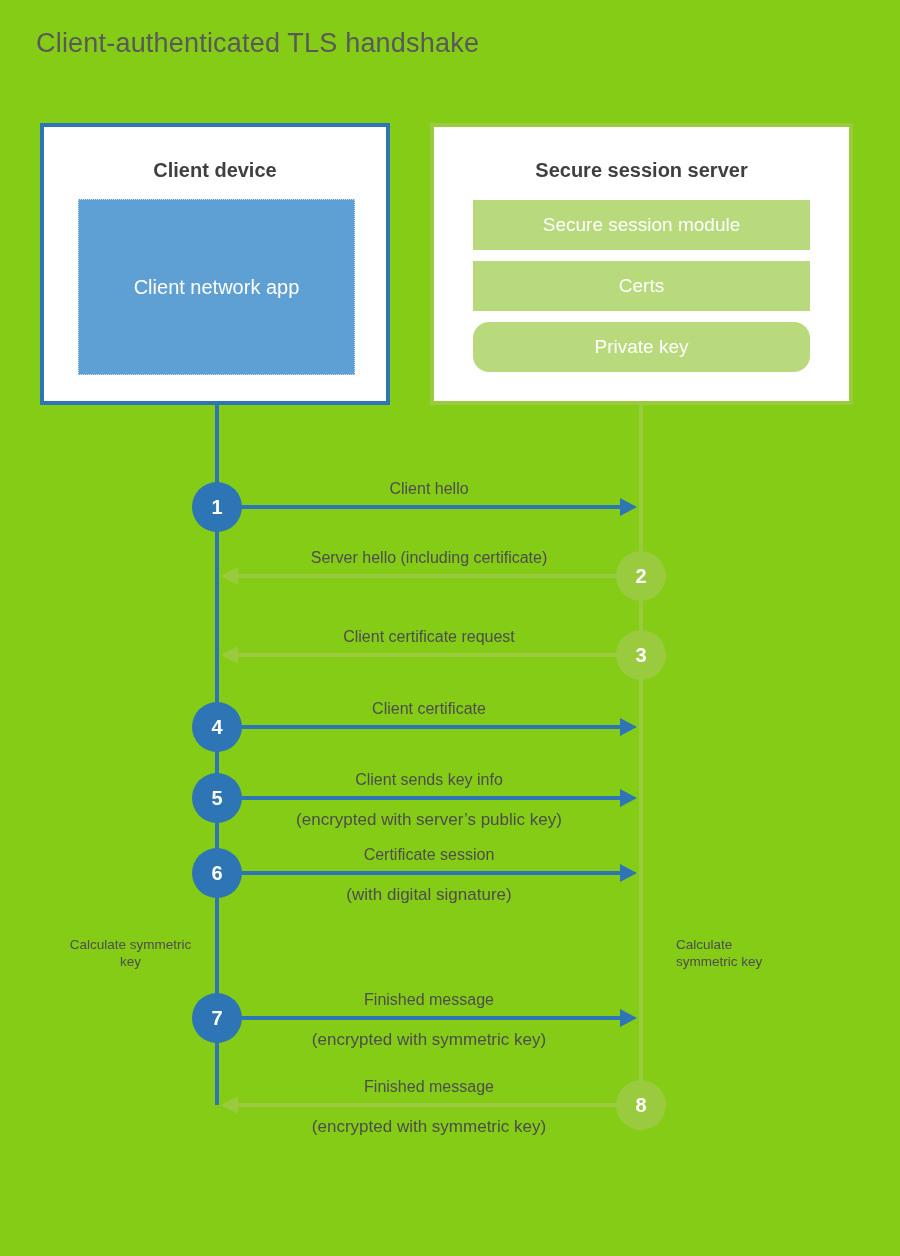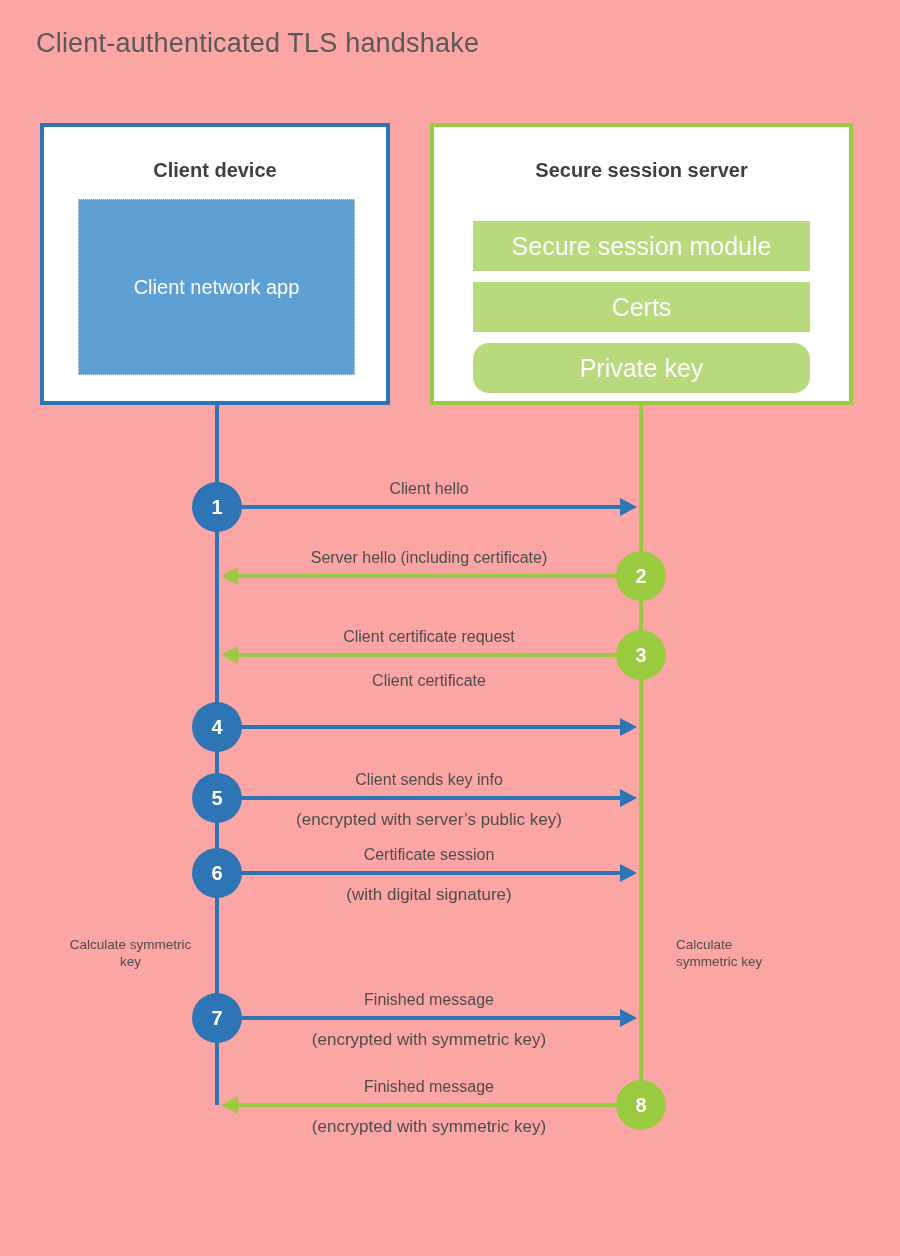--- a/index.html
+++ b/index.html
@@ -1,17 +1,17 @@
 <!DOCTYPE html>
 <html style="--blue: #2e75b6; --blue-light: #5e9fd4; --green: #9aca3e; --green-light: #b8da7d; --text-title: #595959; --text-dark: #3f3f3f; --text-gray: #4d4d4d;"><head>
 <meta charset="utf-8">
 <style>
   html,body { margin:0; padding:0; background:#ffffff; }
   #canvas {
-    position:relative; width:900px; height:1256px; background:#fca5a5;
+    position:relative; width:900px; height:1256px; background:#84cc16;
     font-family:"Liberation Sans", sans-serif; overflow:hidden;
   }
 
   
   .page-title {
     position:absolute; left:36px; top:28px;
     font-size:27px; font-weight:300; color:var(--text-title);
     letter-spacing:0.2px;
   }
 
@@ -30,21 +30,21 @@
     position:absolute; left:78px; top:199px; width:277px; height:176px;
     box-sizing:border-box; background:var(--blue-light);
     border:1px dotted #c8dff2;
     display:flex; align-items:center; justify-content:center; text-align:center;
     color:#ffffff; font-size:20px; line-height:1.55; padding:0 40px;
   }
   .server-bar {
     position:absolute; left:473px; width:337px; height:50px;
     background:var(--green-light);
     display:flex; align-items:center; justify-content:center;
-    color:#ffffff; font-size:25px;margin-top:21px;
+    color:#ffffff; font-size:19px;
   }
 
   
   .lifeline { position:absolute; width:4px; }
   .lifeline.blue  { background:var(--blue); }
   .lifeline.green { background:var(--green); }
 
   
   .circle {
     position:absolute; width:50px; height:50px; border-radius:50%;
@@ -116,21 +116,21 @@
   <div class="circle green" style="left:616px; top:551px;">2</div>
   <div class="arrow green left" style="left:237px; top:574px; width:404px;"></div>
   <div class="msg-label" style="top:549px;">Server hello (including certificate)</div>
 
   <div class="circle green" style="left:616px; top:630px;">3</div>
   <div class="arrow green left" style="left:237px; top:653px; width:404px;"></div>
   <div class="msg-label" style="top:628px;">Client certificate request</div>
 
   <div class="circle blue" style="left:192px; top:702px;">4</div>
   <div class="arrow blue right" style="left:217px; top:725px; width:404px;"></div>
-  <div class="msg-label" style="top:672px;">Client certificate</div>
+  <div class="msg-label" style="top:700px;">Client certificate</div>
 
   <div class="circle blue" style="left:192px; top:773px;">5</div>
   <div class="arrow blue right" style="left:217px; top:796px; width:404px;"></div>
   <div class="msg-label" style="top:771px;">Client sends key info</div>
   <div class="msg-sublabel" style="top:810px;">(encrypted with server’s public key)</div>
 
   <div class="circle blue" style="left:192px; top:848px;">6</div>
   <div class="arrow blue right" style="left:217px; top:871px; width:404px;"></div>
   <div class="msg-label" style="top:846px;">Certificate session</div>
   <div class="msg-sublabel" style="top:885px;">(with digital signature)</div>

